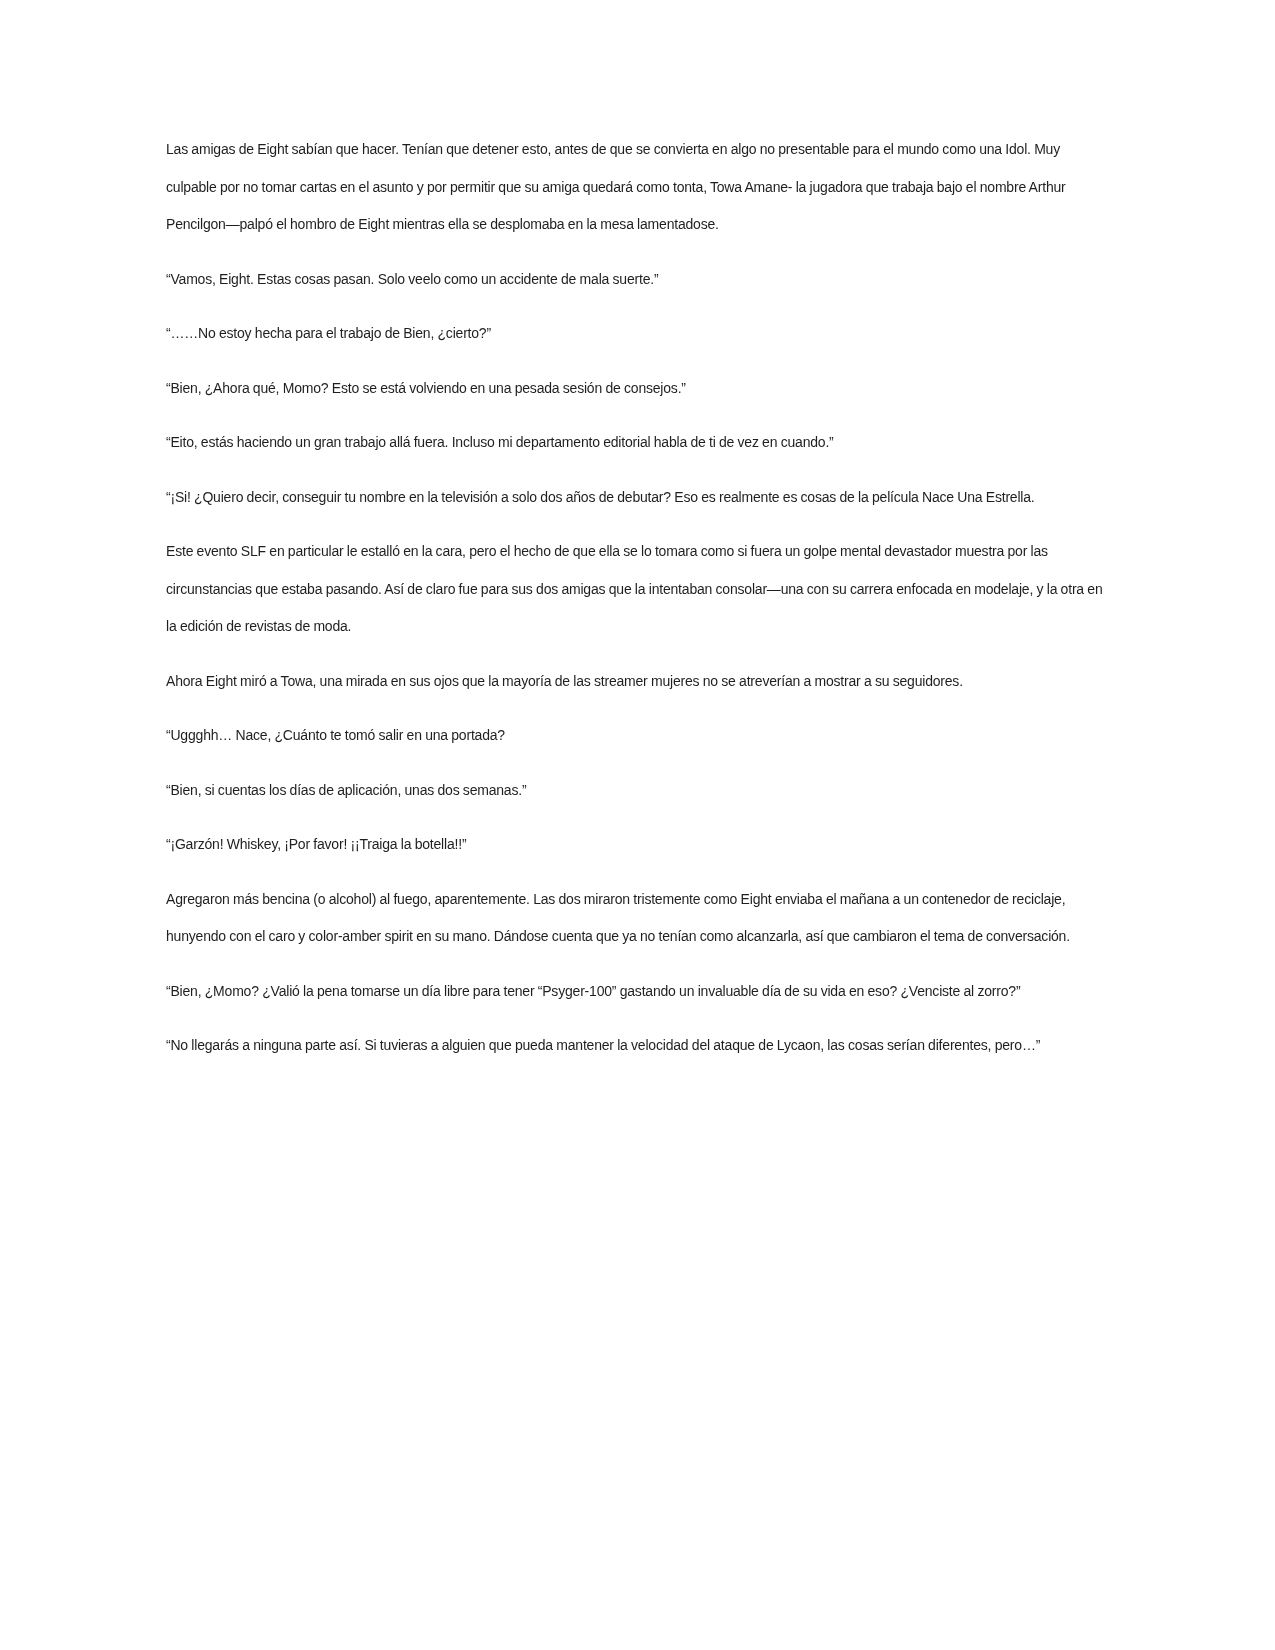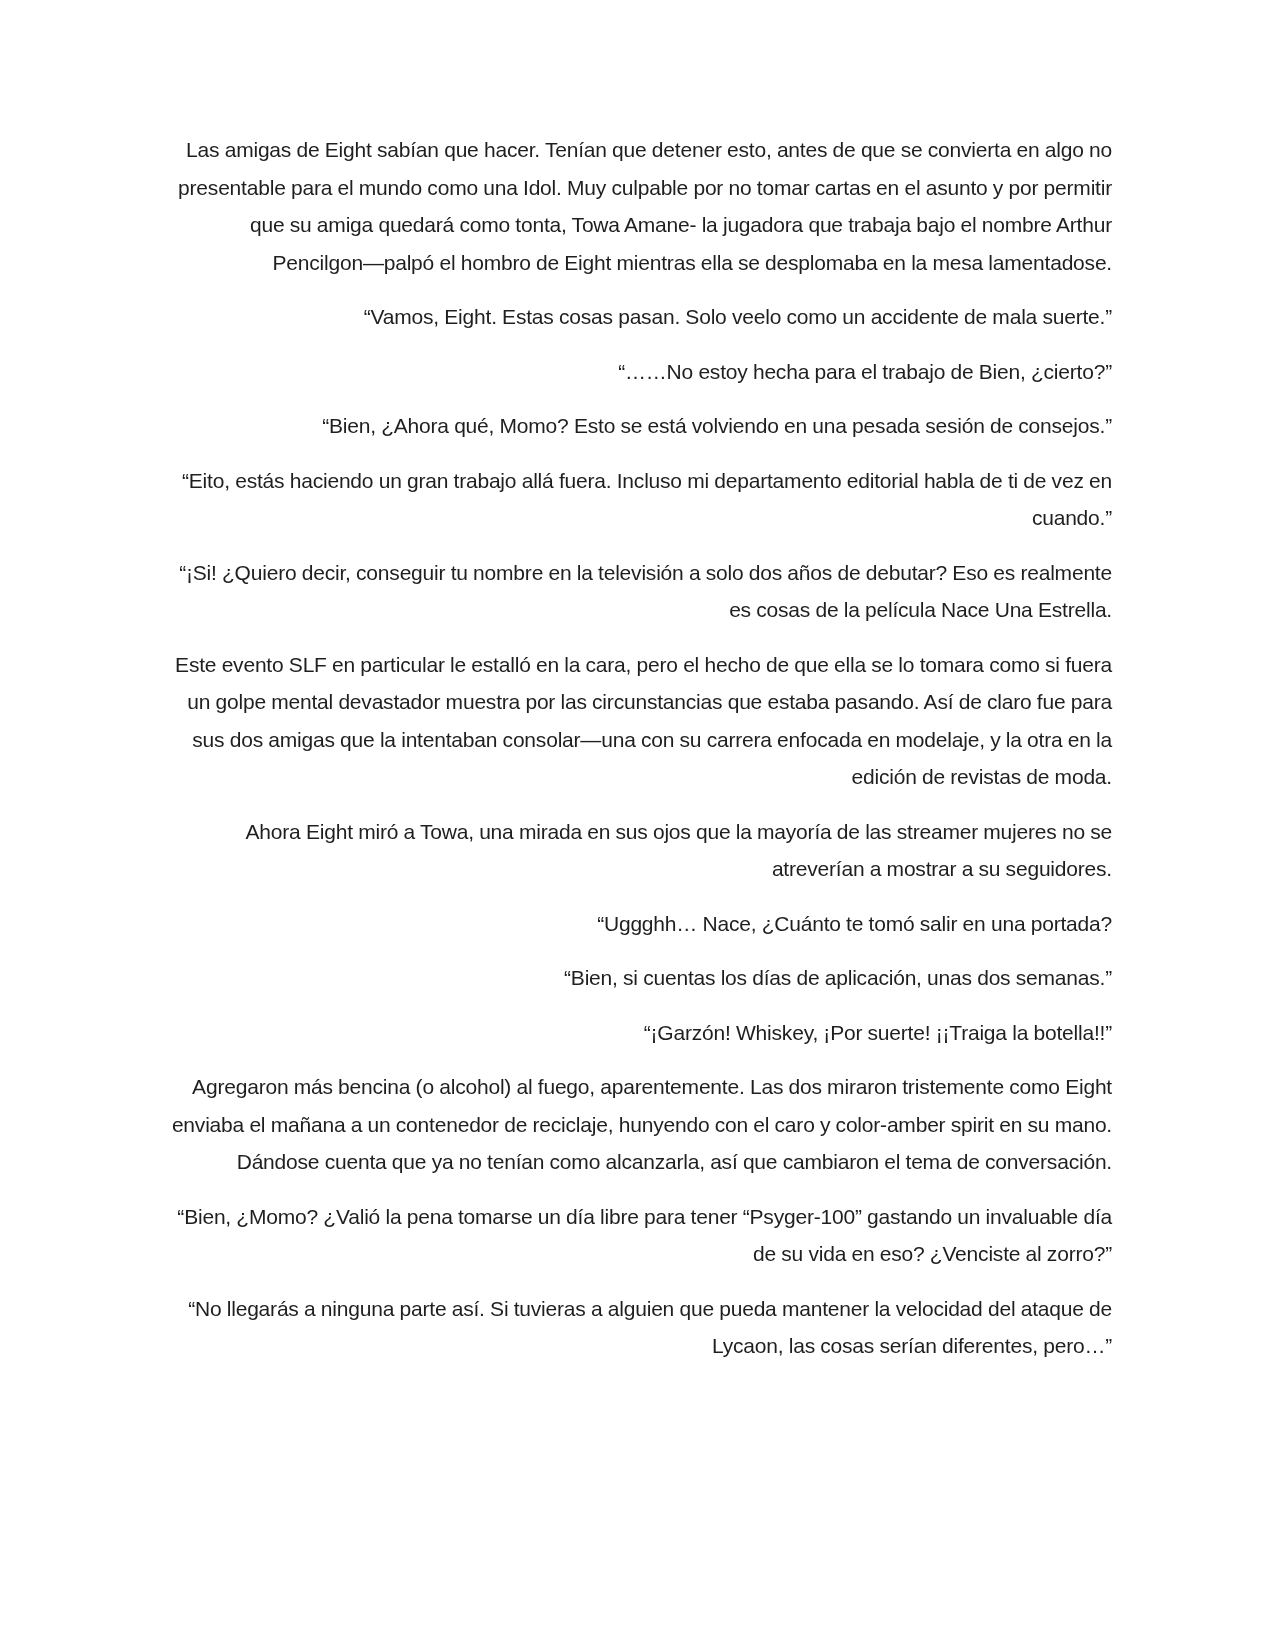--- a/index.html
+++ b/index.html
@@ -16,41 +16,41 @@
     font-family: "Liberation Sans", sans-serif;
   }
   .doc-content {
     position: absolute;
     left: 166px;
     top: 131px;
     width: 946px;
   }
   .doc-content p {
     margin: 0 0 17px 0;
-    font-size: 21px;
+    font-size: 14px;
     line-height: 37.5px;
     letter-spacing: -0.2px;
     color: #1f1f1f;
-    text-align: right;
+    text-align: left;
     word-spacing: -0.3px;
   }
 </style>
 </head>
 <body>
 
 <div class="page">
   <div class="doc-content">
       <p>Las amigas de Eight sabían que hacer. Tenían que detener esto, antes de que se convierta en algo no presentable para el mundo como una Idol. Muy culpable por no tomar cartas en el asunto y por permitir que su amiga quedará como tonta, Towa Amane- la jugadora que trabaja bajo el nombre Arthur Pencilgon—palpó el hombro de Eight mientras ella se desplomaba en la mesa lamentadose.</p>
       <p>“Vamos, Eight. Estas cosas pasan. Solo veelo como un accidente de mala suerte.”</p>
       <p>“……No estoy hecha para el trabajo de Bien, ¿cierto?”</p>
       <p>“Bien, ¿Ahora qué, Momo? Esto se está volviendo en una pesada sesión de consejos.”</p>
       <p>“Eito, estás haciendo un gran trabajo allá fuera. Incluso mi departamento editorial habla de ti de vez en cuando.”</p>
       <p>“¡Si! ¿Quiero decir, conseguir tu nombre en la televisión a solo dos años de debutar? Eso es realmente es cosas de la película Nace Una Estrella.</p>
       <p>Este evento SLF en particular le estalló en la cara, pero el hecho de que ella se lo tomara como si fuera un golpe mental devastador muestra por las circunstancias que estaba pasando. Así de claro fue para sus dos amigas que la intentaban consolar—una con su carrera enfocada en modelaje, y la otra en la edición de revistas de moda.</p>
       <p>Ahora Eight miró a Towa,  una mirada en sus ojos que la mayoría de las streamer mujeres no se atreverían a mostrar a su seguidores.</p>
       <p>“Uggghh… Nace, ¿Cuánto te tomó salir en una portada?</p>
       <p>“Bien, si cuentas los días de aplicación, unas dos semanas.”</p>
-      <p>“¡Garzón! Whiskey, ¡Por suerte! ¡¡Traiga la botella!!”</p>
+      <p>“¡Garzón! Whiskey, ¡Por favor! ¡¡Traiga la botella!!”</p>
       <p>Agregaron más bencina (o alcohol) al fuego, aparentemente. Las dos miraron tristemente como Eight enviaba el mañana a un contenedor de reciclaje, hunyendo con el caro y color-amber spirit en su mano. Dándose cuenta que ya no tenían como alcanzarla, así que cambiaron el tema de conversación.</p>
       <p>“Bien, ¿Momo? ¿Valió la pena tomarse un día libre para tener “Psyger-100” gastando un invaluable día de su vida en eso? ¿Venciste  al zorro?”</p>
       <p>“No llegarás a ninguna parte así. Si tuvieras a alguien que pueda mantener la velocidad del ataque de Lycaon, las cosas serían diferentes, pero…”</p>
     </div>
 </div>
 
 </body></html>

